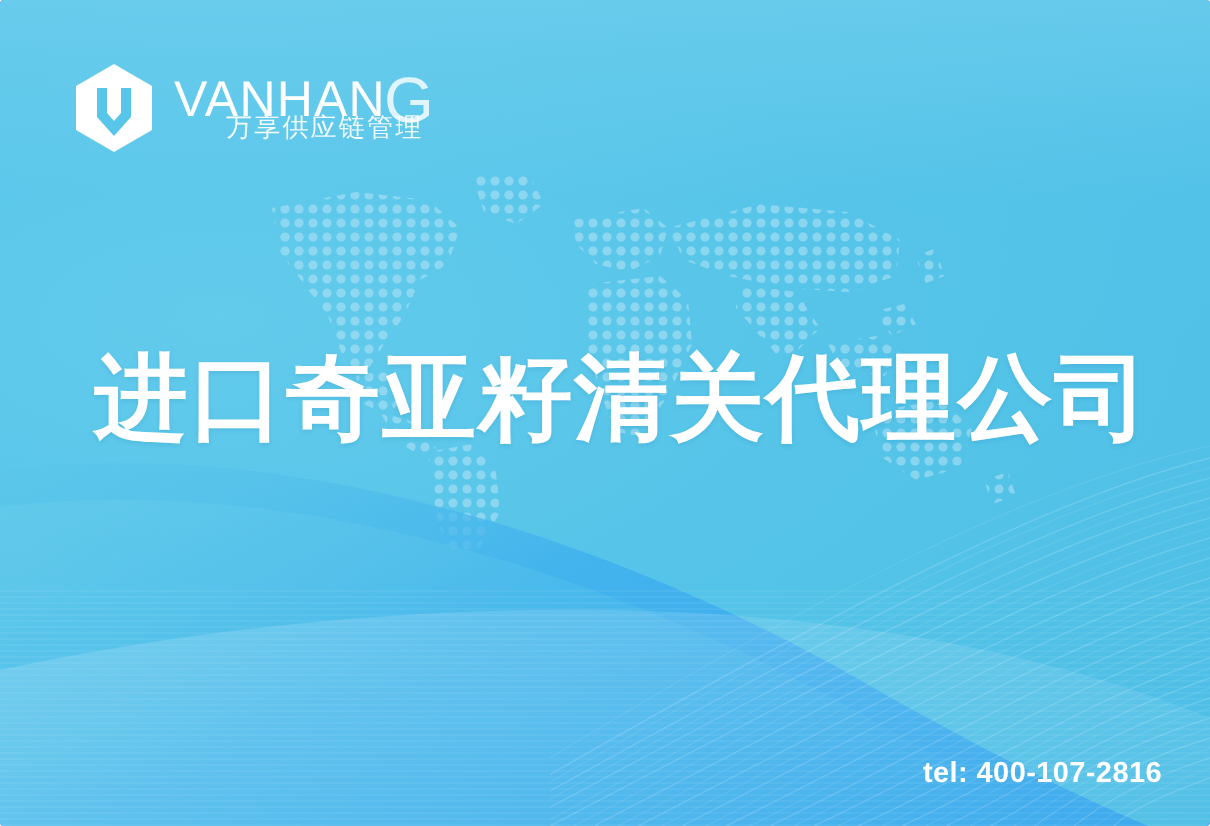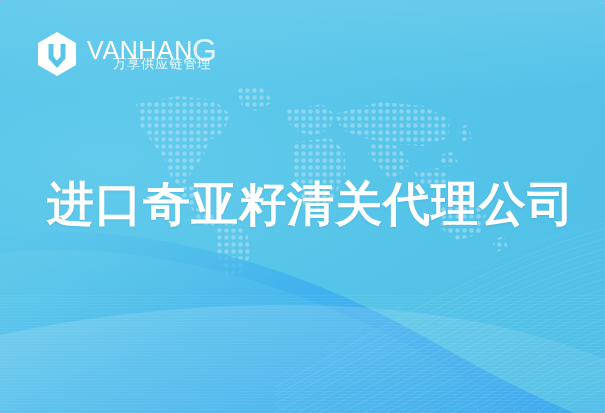--- a/index.html
+++ b/index.html
@@ -139,21 +139,21 @@
     letter-spacing: 1.1px;
     white-space: nowrap;
   }
 
   
   .headline {
     position: absolute;
     left: 47px;
     top: 176px;
     color: #ffffff;
-    font-family: Liberation Serif, serif;
+    font-family: Liberation Mono, monospace;
     font-size: 47px;
     font-weight: 700;
     letter-spacing: 1px;
     line-height: 56px;
     white-space: nowrap;
     text-shadow: 0 1px 2px rgba(30,120,170,0.18);
   }
 
   
   .tel {
@@ -305,14 +305,15 @@
     </div>
     <div class="logo-text">
       <span class="logo-word">VANHAN</span>
       <span class="logo-word-g">G</span>
       <span class="logo-sub">万享供应链管理</span>
     </div>
   </div>
 
   <div class="headline">进口奇亚籽清关代理公司</div>
 
+  <div class="tel">tel: 400-107-2816</div>
 
 </div>
 
 </body></html>

